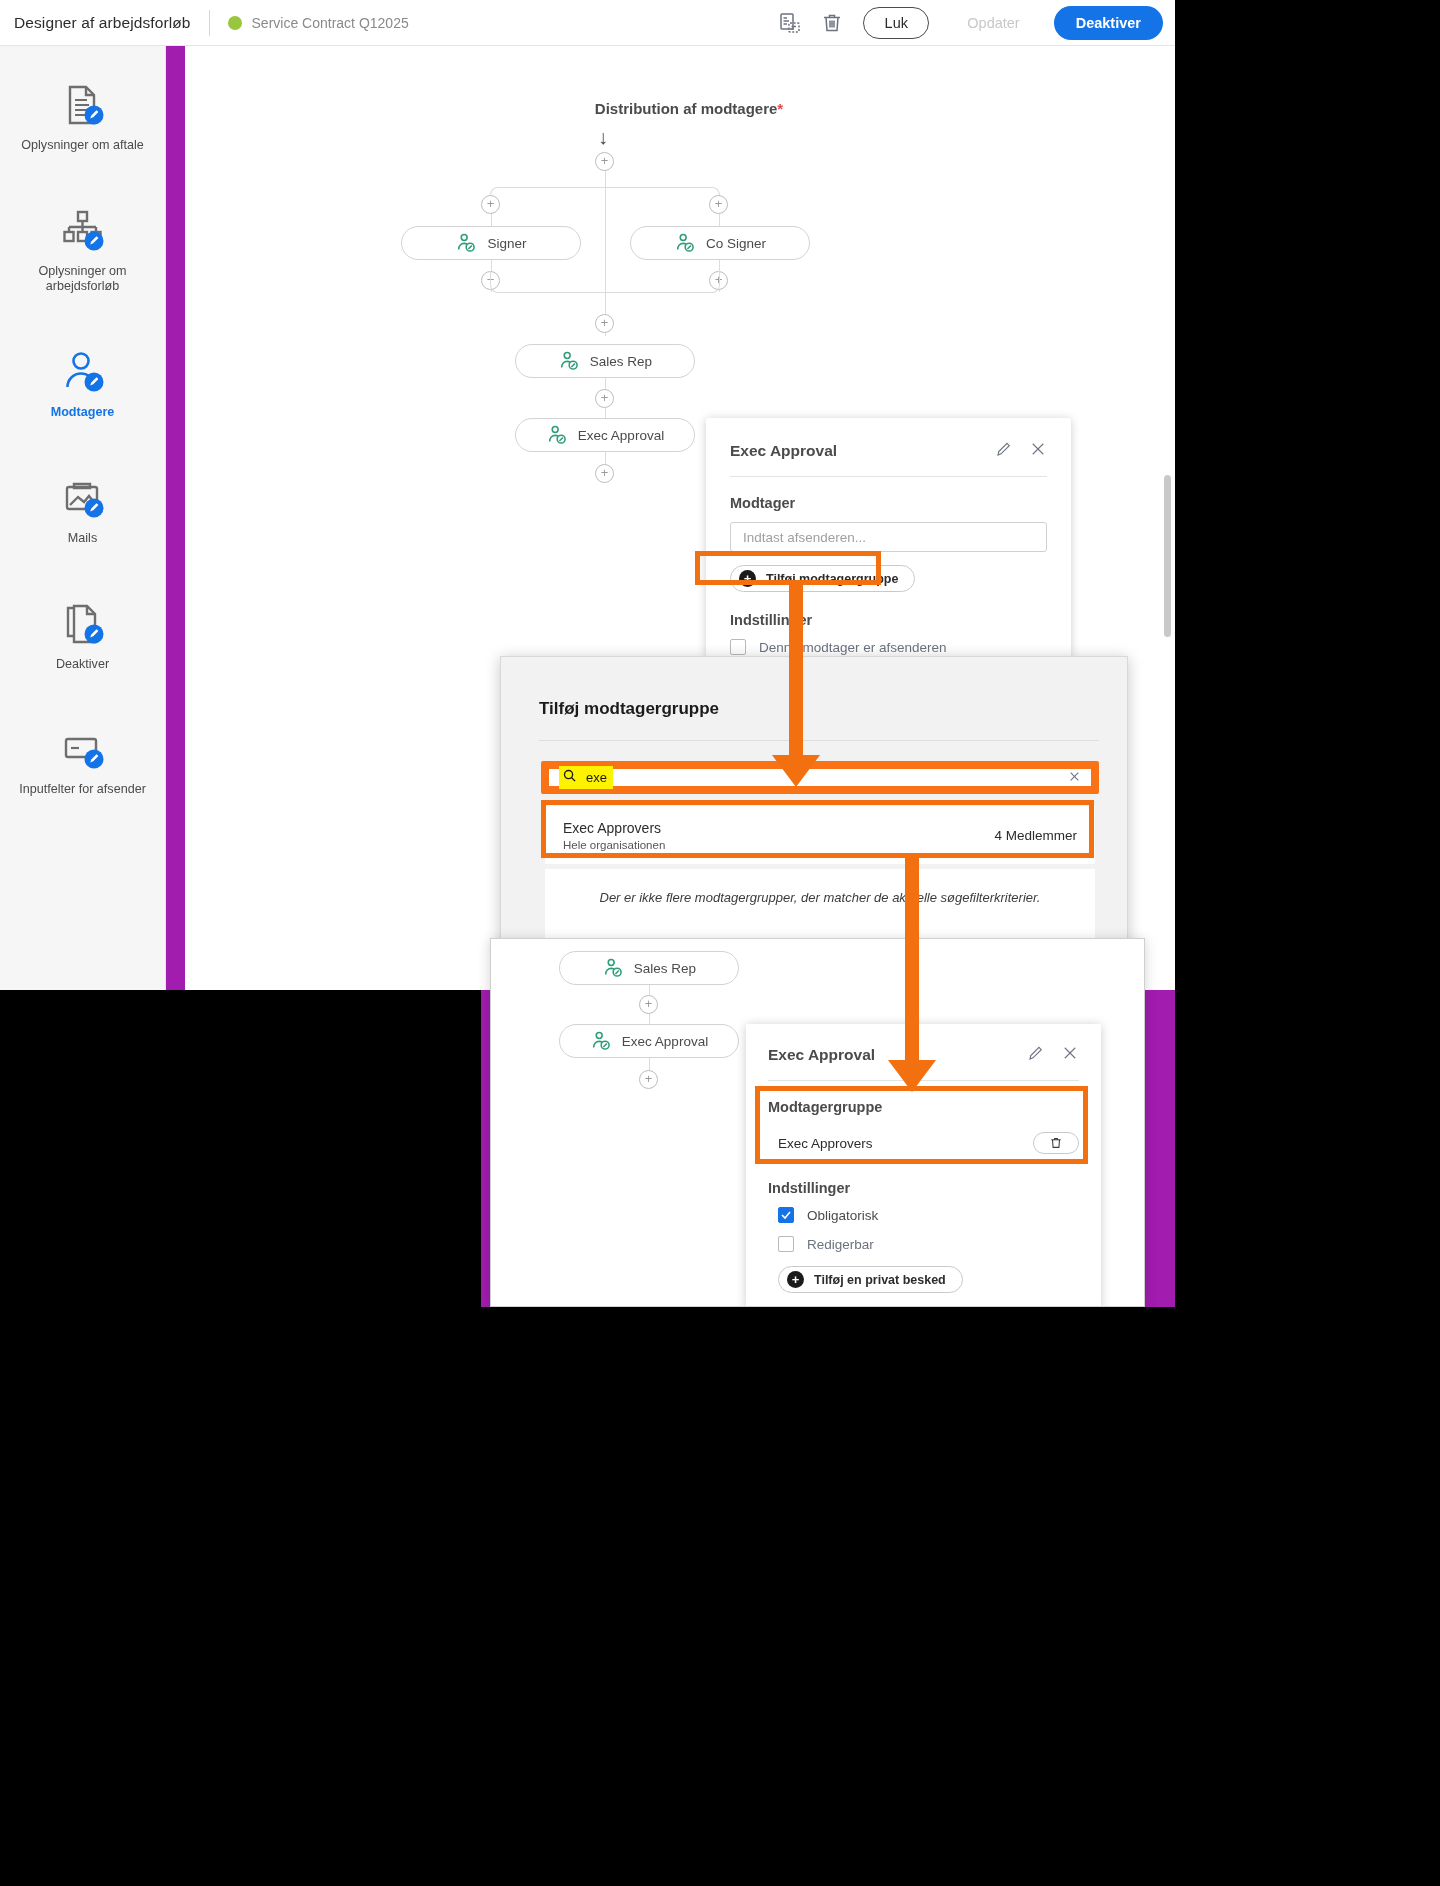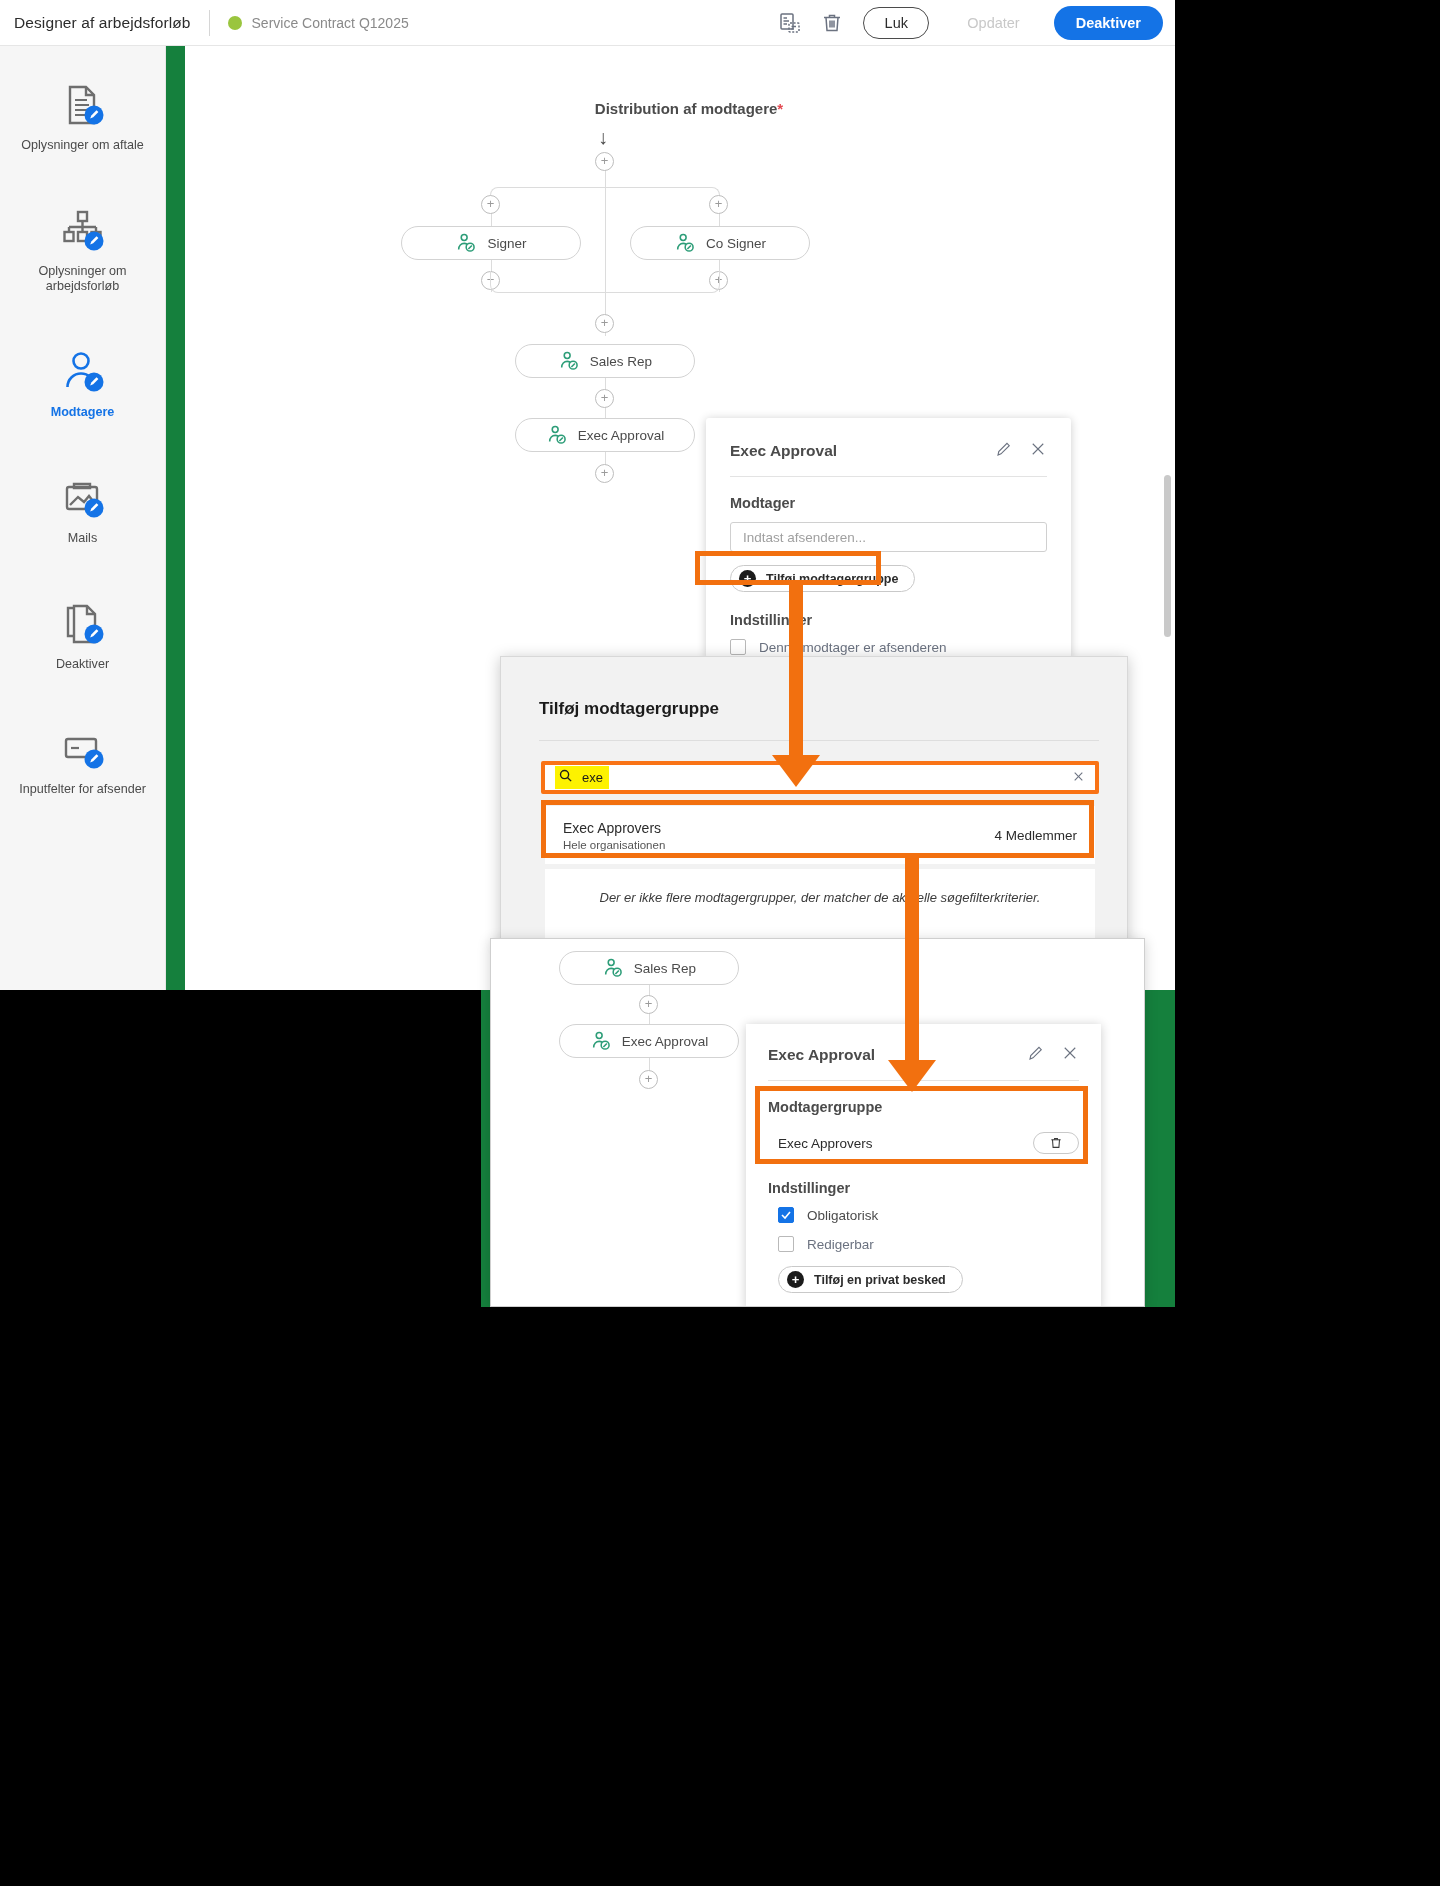--- a/index.html
+++ b/index.html
@@ -7,21 +7,21 @@
     width: 1440px; height: 1886px;
     background: #000;
     font-family: "Liberation Sans", sans-serif;
     overflow: hidden;
   }
 
   
   #app {
     position: absolute; left: 0; top: 0;
     width: 1175px; height: 1307px;
-    background: #15803d;
+    background: #a21caf;
     overflow: hidden;
   }
 
   
   #topbar {
     position: absolute; left: 0; top: 0;
     width: 1175px; height: 46px;
     background: #fff;
     border-bottom: 1px solid #e6e6e6;
     display: flex; align-items: center;
@@ -191,21 +191,21 @@
     overflow: hidden;
   }
   .dlg-title {
     position: absolute; left: 38px; top: 42px;
     font-size: 17px; font-weight: 700; color: #1b1b1b;
   }
   .dlg-rule { position: absolute; left: 38px; top: 83px; width: 560px; height: 1px; background: #dedede; }
   .dlg-search {
     position: absolute; left: 40px; top: 104px;
     width: 558px; height: 33px;
-    background: #fff; border: 4px solid #f97316; border-radius: 2px;
+    background: #fff; border: 8px solid #f97316; border-radius: 2px;
     display: flex; align-items: center; padding: 0 10px;
   }
   .dlg-search .hl {
     background: #fdf200; display: inline-flex; align-items: center; gap: 9px;
     padding: 2px 6px 2px 3px;
   }
   .dlg-search .sv { font-size: 13px; color: #1b1b1b; }
   .dlg-clear { margin-left: auto; color: #6b7280; font-size: 15px; cursor: pointer; }
 
   .result-row {

